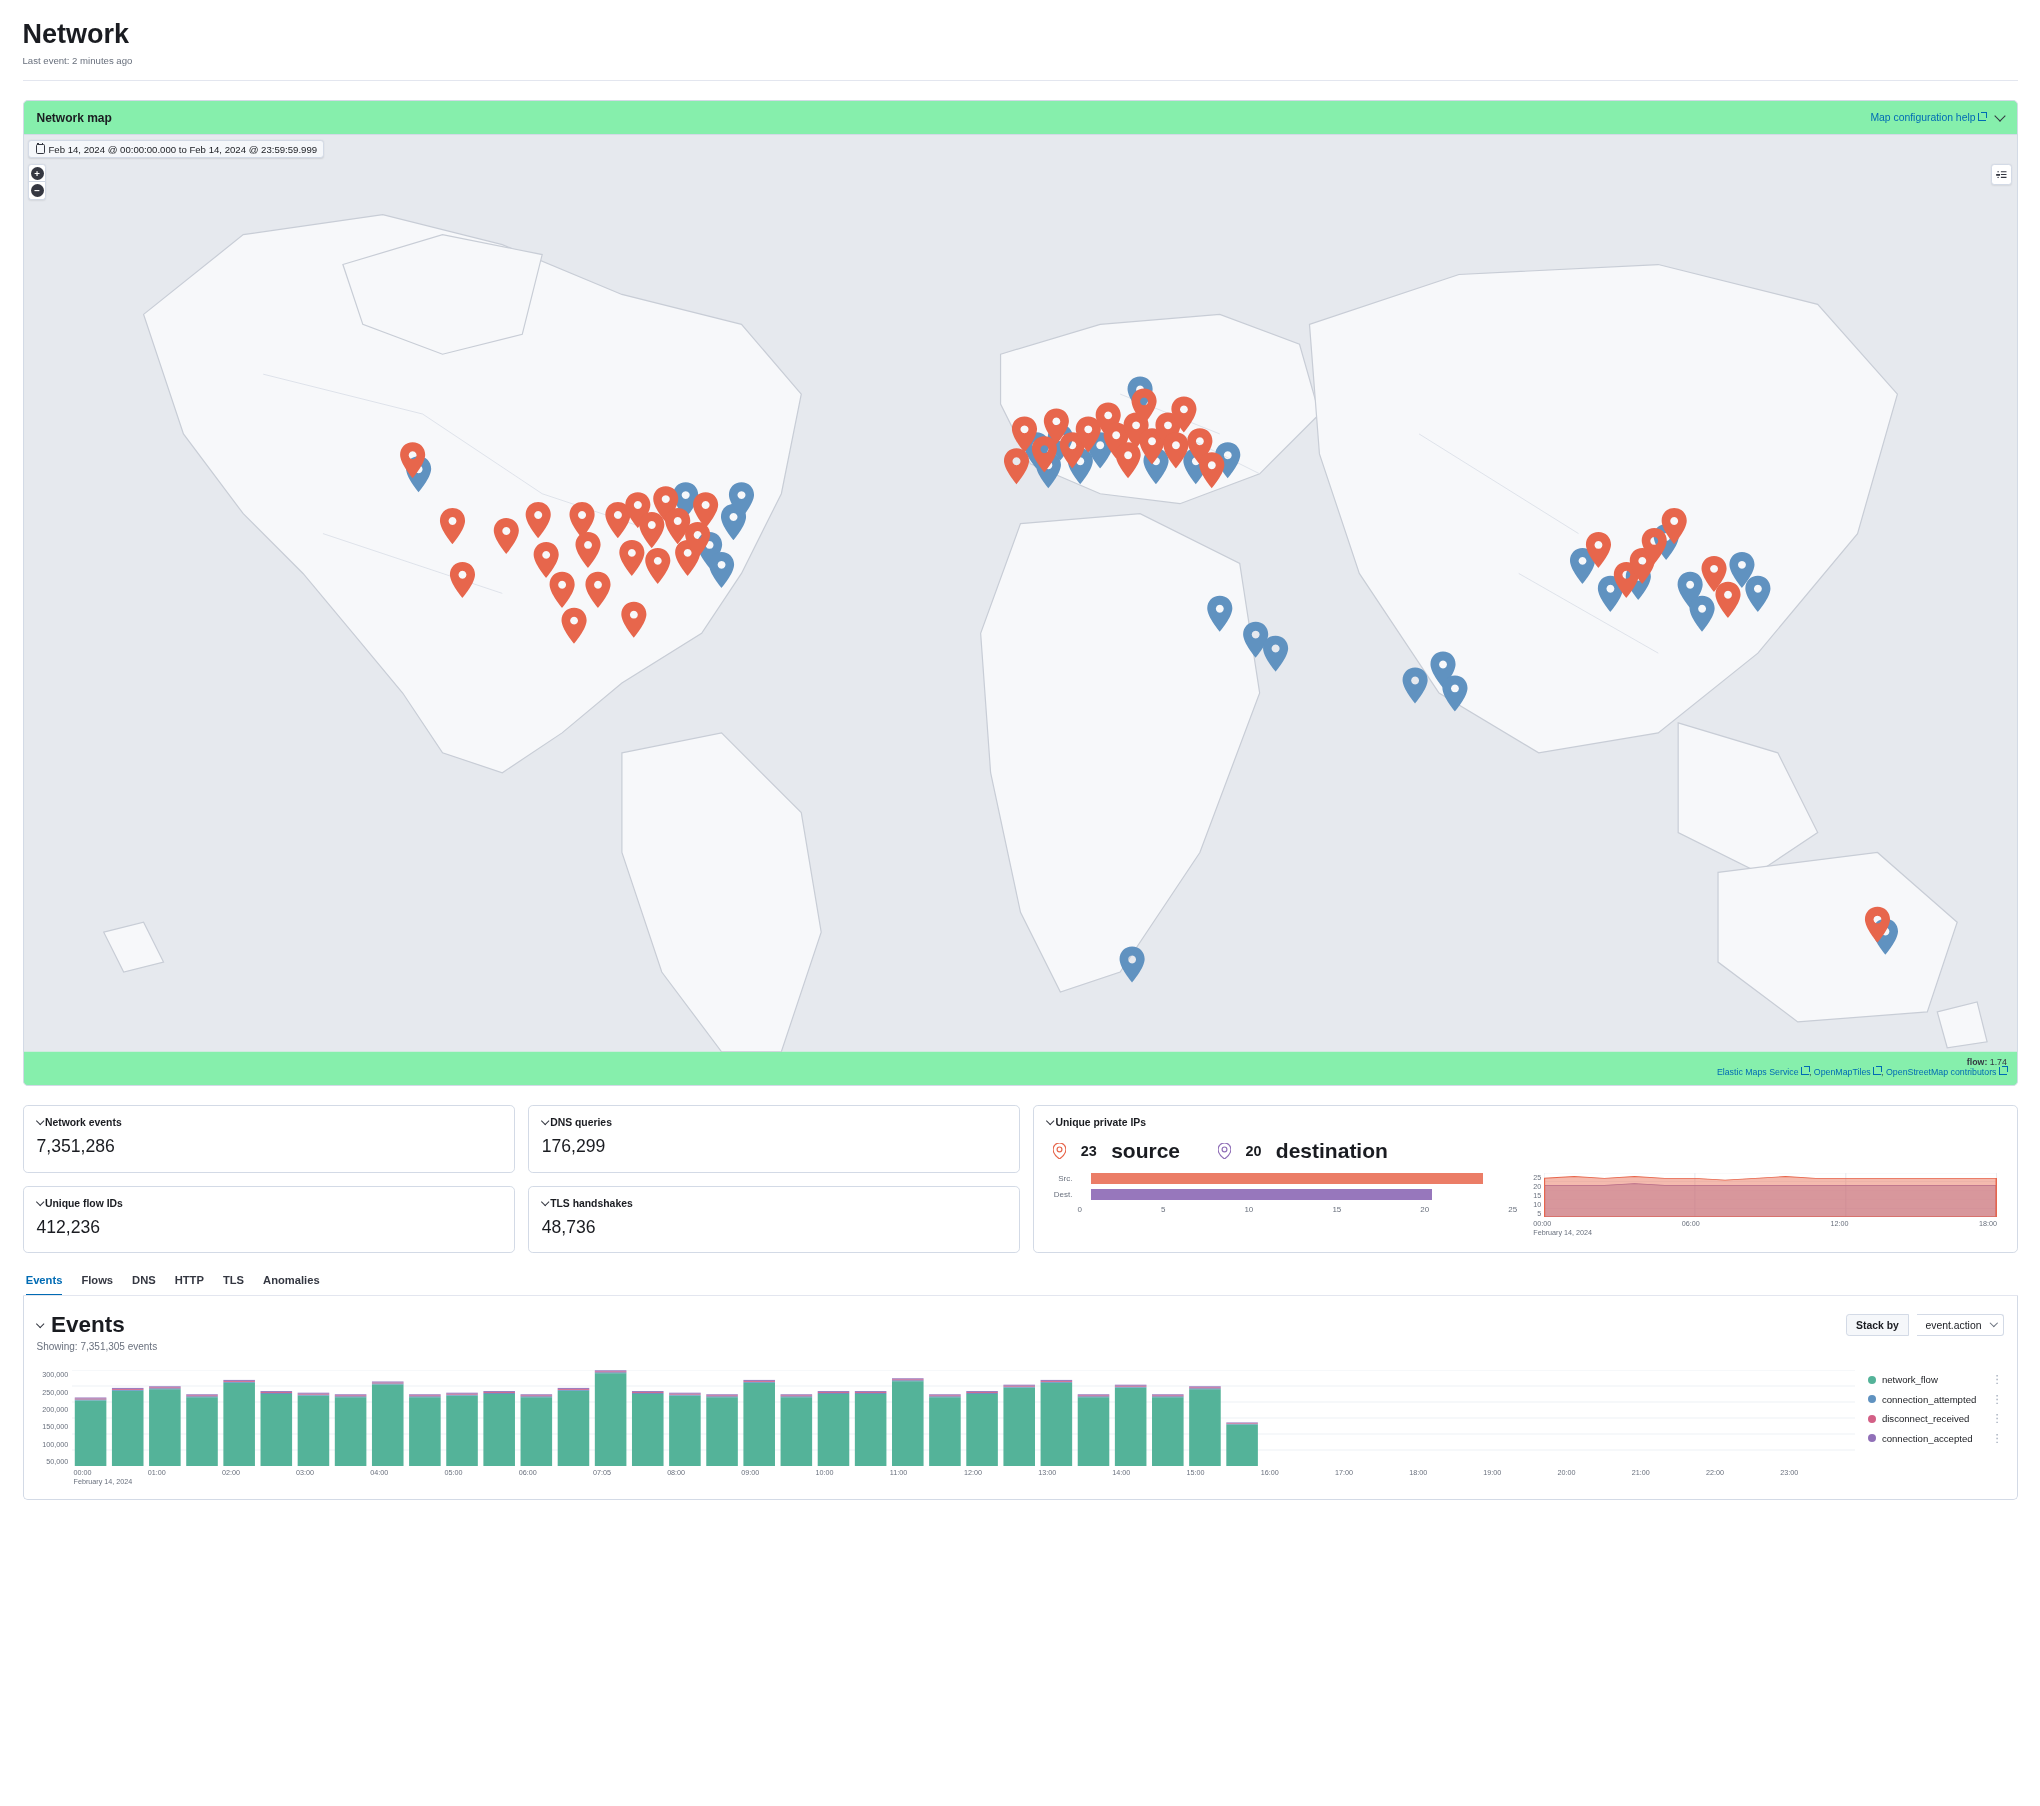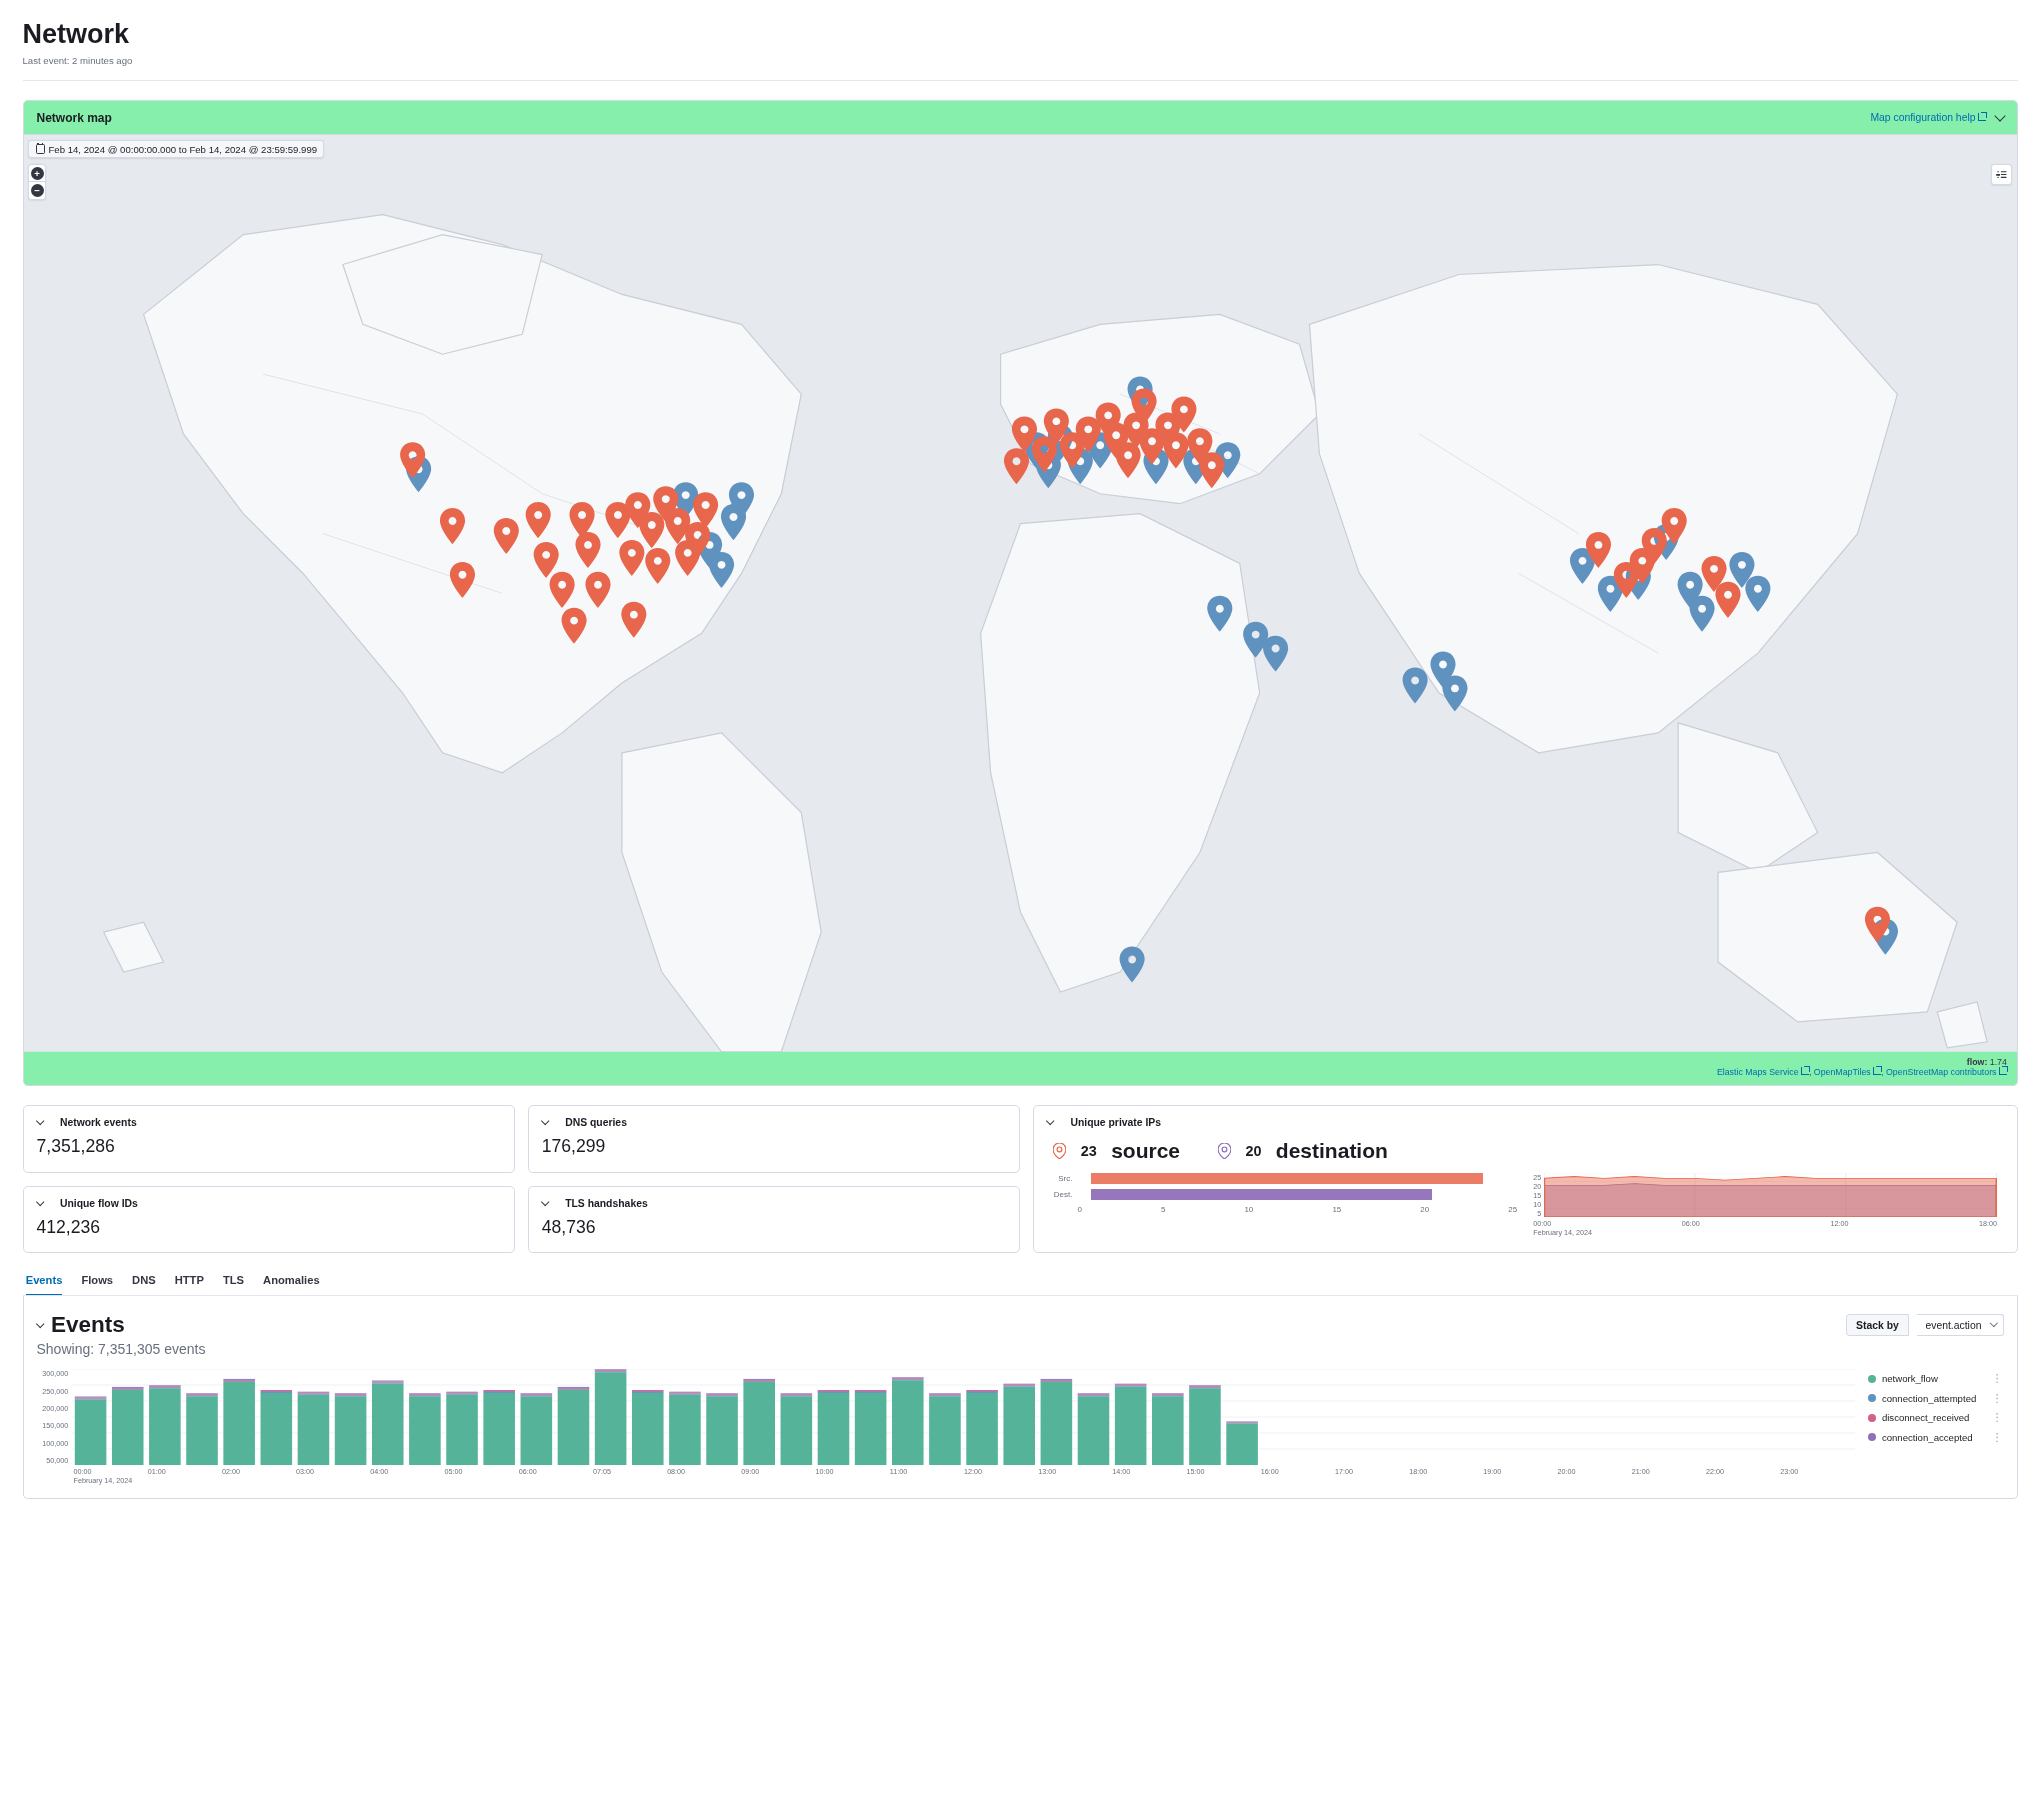--- a/index.html
+++ b/index.html
@@ -39,21 +39,21 @@
   .pin-source { fill:#e7664c; }
   .pin-dest { fill:#6092c0; }
 
   .map-footer { text-align:right; padding: 4.8px 9.6px 8px; font-size: 8.8px; color:#343741; }
   .map-footer .link { font-size:8.8px; }
   .zoom-label { font-weight:700; }
 
   .stats-row { display:grid; grid-template-columns: 1fr 1fr 2fr; gap: 13px; margin-bottom:13px; }
   .stats-col-left { display:grid; grid-template-rows: 1fr 1fr; gap:13px; }
   .mini-panel { border:0.8px solid #d3dae6; border-radius:4.8px; padding:11.2px 13px 14.4px; }
-  .mini-header { display:flex; align-items:center; gap:17px; font-size:10.4px; font-weight:700; margin-bottom:8px; }
+  .mini-header { display:flex; align-items:center; gap:2px; font-size:10.4px; font-weight:700; margin-bottom:8px; }
   .mini-chevron { display:inline-block; width:6.4px; height:6.4px; border-right:1.2px solid #343741; border-bottom:1.2px solid #343741; transform:rotate(45deg); margin-top:-2.4px; }
   .big-num { font-size:17.6px; font-weight:400; }
 
   .uip-row { display:flex; gap:38px; padding: 3.2px 6.4px 9.6px; }
   .uip-block { display:flex; align-items:center; gap:14.4px; }
   .uip-pin { width:13px; height:16px; }
   .uip-count { font-size:14.4px; font-weight:700; }
   .uip-label { font-size:21px; font-weight:800; }
 
   .uip-charts { display:grid; grid-template-columns: 1fr 1fr; gap:16px; padding:0 6.4px 6.4px; }
@@ -72,21 +72,21 @@
   .area-xlabel { font-size:7.2px; color:#69707d; }
 
   .tabs { display:flex; gap:19px; border-bottom:0.8px solid #e3e6ef; margin-bottom:0; padding:0 3.2px; }
   .tab { padding:8px 0; font-size:11.2px; font-weight:700; color:#343741; cursor:pointer; border-bottom:1.6px solid transparent; }
   .tab.active { color:#006bb4; border-bottom-color:#006bb4; }
 
   .events-panel { border:0.8px solid #d3dae6; border-top:none; border-radius:0 0 4.8px 4.8px; padding:16px 13px 13px; }
   .events-header { display:flex; align-items:center; justify-content:space-between; margin-bottom:3.2px; }
   .events-title-wrap { display:flex; align-items:center; gap:8px; }
   .events-title { font-size:22.5px; font-weight:800; }
-  .events-sub { font-size:14px; color:#69707d; margin-bottom:12px; }
+  .events-sub { font-size:10px; color:#69707d; margin-bottom:18px; }
   .stack-ctrl { display:flex; align-items:center; gap:8px; }
   .stack-label-btn { background:#f5f7fa; border:0.8px solid #d3dae6; border-radius:3.2px 0 0 3.2px; padding:4.8px 9.6px; font-size:10.4px; font-weight:600; }
   .stack-select { border:0.8px solid #d3dae6; border-left:none; border-radius:0 3.2px 3.2px 0; padding:4.8px 21px 4.8px 8px; font-size:10.4px; background:#fff; position:relative; cursor:pointer; }
   .stack-select .chevron-down { position:absolute; right:6.4px; top:8.8px; border-color:#69707d; width:5.6px; height:5.6px; }
 
   .events-chart-row { display:flex; gap:13px; }
   .events-chart { flex:1; }
   .events-legend { width:136px; font-size:9.6px; }
   .legend-item { display:flex; align-items:center; justify-content:space-between; padding:3.2px 0; }
   .legend-left { display:flex; align-items:center; gap:6.4px; }

